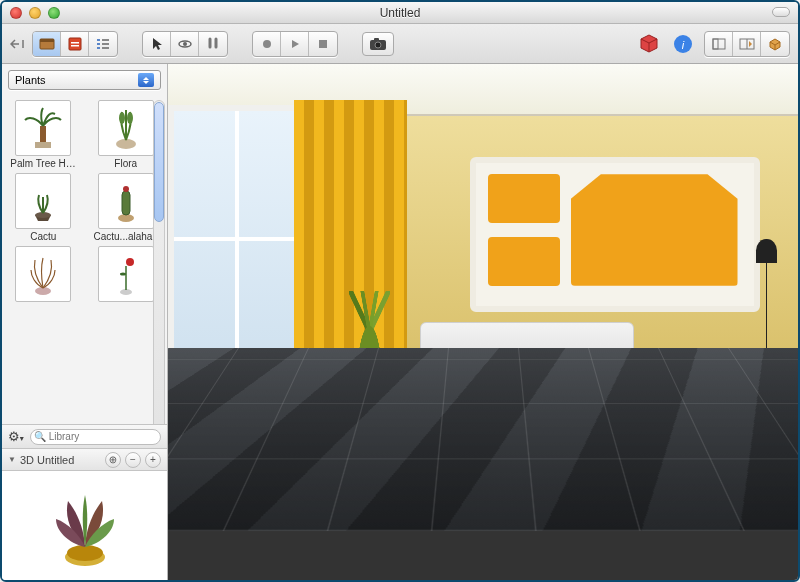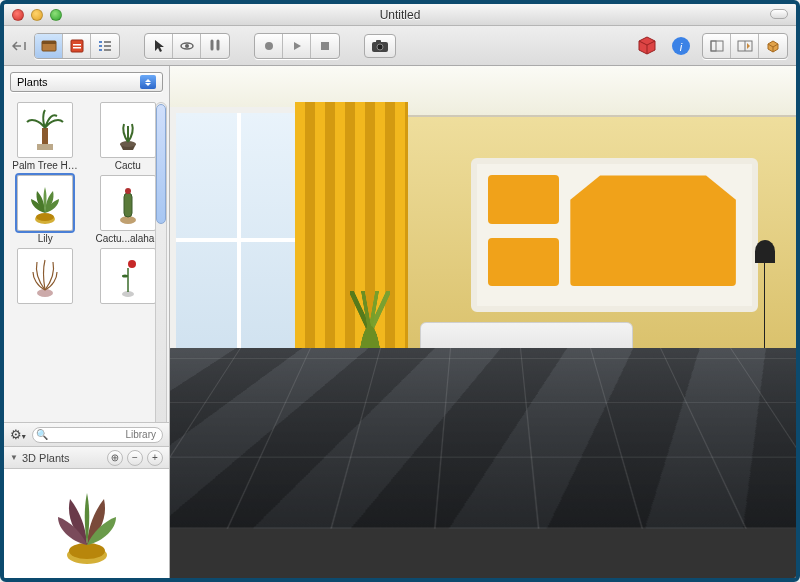--- a/index.html
+++ b/index.html
@@ -1,17 +1,17 @@
 <!DOCTYPE html>
 <html><head>
 <meta charset="utf-8">
 <style>
   * { box-sizing: border-box; margin: 0; padding: 0; font-family: "Lucida Grande", Helvetica, Arial, sans-serif; font-size: 11px; }
   body { background: #fff; }
-  .window { width: 800px; height: 582px; border: 4px solid #0c4a6e; border-radius: 6px; overflow: hidden; background: #ededed; display:flex; flex-direction:column; box-shadow: 0 2px 8px rgba(0,0,0,.2);}
+  .window { width: 800px; height: 582px; border: 2px solid #0c4a6e; border-radius: 6px; overflow: hidden; background: #ededed; display:flex; flex-direction:column; box-shadow: 0 2px 8px rgba(0,0,0,.2);}
   .titlebar { height: 22px; background: linear-gradient(#f7f7f7,#d9d9d9); border-bottom: 1px solid #b5b5b5; display:flex; align-items:center; position:relative; }
   .traffic { display:flex; gap:7px; position:absolute; left:8px; top:5px;}
   .tl { width:12px; height:12px; border-radius:50%; border:1px solid rgba(0,0,0,.2);}
   .tl.r{background:radial-gradient(circle at 40% 35%,#ff7a70,#d0312d);}
   .tl.y{background:radial-gradient(circle at 40% 35%,#ffd36b,#e1a328);}
   .tl.g{background:radial-gradient(circle at 40% 35%,#8fe07a,#2fa52e);}
   .title { margin:0 auto; color:#333; text-shadow:0 1px 0 #fff; font-size:12px;}
   .lozenge { position:absolute; right:8px; top:5px; width:18px; height:10px; border:1px solid #aaa; border-radius:5px; background:linear-gradient(#fff,#ddd);}
   .toolbar { height:40px; background:linear-gradient(#eeeeee,#dcdcdc); border-bottom:1px solid #aaa; display:flex; align-items:center; padding:0 8px; gap:8px;}
   .tgrp { display:flex; border:1px solid #aaa; border-radius:4px; overflow:hidden; background:linear-gradient(#fefefe,#e5e5e5); box-shadow: 0 1px 0 #fff;}
@@ -32,21 +32,21 @@
   .grid { flex:1; overflow:auto; padding:4px 2px; display:grid; grid-template-columns:1fr 1fr; gap:4px 4px; align-content:start; position:relative;}
   .grid .scrollhint{position:absolute; right:2px; top:4px; width:12px; height:350px; background:linear-gradient(#f0f0f0,#e3e3e3); border:1px solid #c9c9c9; border-radius:6px;}
   .grid .scrollthumb{position:absolute; right:3px; top:6px; width:10px; height:120px; background:linear-gradient(#d0dffb,#a7c6f2); border:1px solid #89a8d4; border-radius:5px;}
   .cell { display:flex; flex-direction:column; align-items:center; }
   .thumb { width:56px; height:56px; border:1px solid #bfbfbf; background:#fff; border-radius:2px; display:flex; align-items:center; justify-content:center; overflow:hidden;}
   .cell.sel .thumb { outline:2px solid #4a7fd6; outline-offset:0px;}
   .lbl { margin-top:2px; color:#333; font-size:10px; max-width:66px; text-align:center; white-space:nowrap; overflow:hidden; text-overflow:ellipsis;}
   .libbar { height:24px; border-top:1px solid #c4c4c4; background:linear-gradient(#f7f7f7,#e4e4e4); display:flex; align-items:center; padding:0 6px; gap:6px;}
   .gear { font-size:13px; color:#444;}
   .search { position:relative; flex:1; }
-  .search input{ width:100%; height:16px; border:1px solid #bdbdbd; border-radius:9px; padding:0 6px 0 18px; font-size:10px; color:#888; background:#fff;text-align:right;}
+  .search input{ width:100%; height:16px; border:1px solid #bdbdbd; border-radius:9px; padding:0 6px 0 18px; font-size:10px; color:#888; background:#fff;}
   .search .mag{ position:absolute; left:5px; top:2px; font-size:10px; color:#888;}
   .prevbar { height:22px; border-top:1px solid #c4c4c4; background:linear-gradient(#f7f7f7,#e4e4e4); display:flex; align-items:center; padding:0 6px; gap:4px; color:#444;}
   .prevbar .disc{font-size:8px; color:#666;}
   .zoombtn { width:16px; height:16px; border:1px solid #bbb; border-radius:50%; background:linear-gradient(#fff,#e4e4e4); display:flex; align-items:center; justify-content:center; font-size:10px; color:#555;}
   .preview { flex: 0 0 110px; border-top:1px solid #c4c4c4; background:#fff; display:flex; align-items:center; justify-content:center; }
   .canvas { flex:1; position:relative; overflow:hidden; background:#333;}
   .scene { position:absolute; inset:0;}
   
   .floor{position:absolute; left:0; right:0; bottom:0; top:55%; background:
     linear-gradient(rgba(255,255,255,.08),rgba(0,0,0,.4)),
@@ -247,53 +247,48 @@
           <div class="thumb">
               <svg class="plant-a" viewBox="0 0 40 44">
                 <rect x="17" y="20" width="6" height="18" fill="#8a5a2e"></rect>
                 <rect x="12" y="36" width="16" height="6" fill="#bca98a"></rect>
                 <path d="M20 20C14 12 6 10 2 14 M20 20C26 12 34 10 38 14 M20 20C16 8 20 2 20 2 M20 20C24 8 28 6 32 8" stroke="#3a6b2a" stroke-width="2" fill="none"></path>
               </svg>
             </div>
           <div class="lbl">Palm Tree High</div>
         </div>
 
+        <div class="cell">
+          <div class="thumb">
+              <svg class="plant-a" viewBox="0 0 40 44">
+                <ellipse cx="20" cy="38" rx="10" ry="5" fill="#c9b79a"></ellipse>
+                <path d="M20 34C16 24 14 14 16 6M20 34C24 24 26 14 24 6M20 34C20 22 20 12 20 4" stroke="#4a7a2a" stroke-width="2" fill="none"></path>
+                <ellipse cx="16" cy="12" rx="3" ry="6" fill="#5a8a3a"></ellipse>
+                <ellipse cx="24" cy="12" rx="3" ry="6" fill="#5a8a3a"></ellipse>
+              </svg>
+            </div>
+          <div class="lbl">Flora</div>
+        </div>
 
 
         <div class="cell">
           <div class="thumb">
               <svg class="plant-a" viewBox="0 0 40 44">
                 <path d="M12 36h16l-3 6H15z" fill="#5a4a3a"></path>
                 <ellipse cx="20" cy="36" rx="8" ry="3" fill="#6a5a4a"></ellipse>
                 <g stroke="#3e6b2b" stroke-width="2" fill="none">
                   <path d="M20 34C16 28 14 22 16 16"></path>
                   <path d="M20 34C24 28 26 22 24 16"></path>
                   <path d="M20 34v-16"></path>
                 </g>
               </svg>
             </div>
           <div class="lbl">Cactu</div>
         </div>
 
-        <div class="cell sel">
-          <div class="thumb">
-              <svg class="plant-a" viewBox="0 0 40 44">
-                <ellipse cx="20" cy="38" rx="10" ry="5" fill="#d4af37"></ellipse>
-                <ellipse cx="20" cy="36" rx="9" ry="4" fill="#b8860b"></ellipse>
-                <g>
-                  <path d="M20 32C14 26 10 18 12 10C16 14 20 22 20 32" fill="#4a7a2a"></path>
-                  <path d="M20 32C26 26 30 18 28 10C24 14 20 22 20 32" fill="#5a8a3a"></path>
-                  <path d="M20 32C18 22 18 12 20 6C22 12 22 22 20 32" fill="#6a9a4a"></path>
-                  <path d="M20 32C12 30 6 24 6 18C12 20 18 26 20 32" fill="#4a7a2a"></path>
-                  <path d="M20 32C28 30 34 24 34 18C28 20 22 26 20 32" fill="#5a8a3a"></path>
-                </g>
-              </svg>
-            </div>
-          <div class="lbl">Lily</div>
-        </div>
 
         <div class="cell">
           <div class="thumb">
               <svg class="plant-a" viewBox="0 0 40 44">
                 <ellipse cx="20" cy="39" rx="8" ry="4" fill="#c0a070"></ellipse>
                 <rect x="16" y="12" width="8" height="24" rx="4" fill="#5a7a3a"></rect>
                 <rect x="16" y="12" width="8" height="24" rx="4" fill="none" stroke="#3a5a2a"></rect>
                 <circle cx="20" cy="10" r="3" fill="#b03030"></circle>
               </svg>
             </div>
@@ -332,21 +327,21 @@
       <div class="libbar">
         <span class="gear">⚙<span style="font-size:8px;">▾</span></span>
         <div class="search">
           <span class="mag">🔍</span>
           <input type="text" placeholder="Library" style="">
         </div>
       </div>
 
       <div class="prevbar">
         <span class="disc">▼</span>
-        <span>3D Plants</span>
+        <span>3D Untitled</span>
         <span style="flex:1"></span>
         <span class="zoombtn">⊕</span>
         <span class="zoombtn">−</span>
         <span class="zoombtn">+</span>
       </div>
 
       <div class="preview">
         <svg class="miniplant" viewBox="0 0 90 90">
           <ellipse cx="45" cy="76" rx="20" ry="9" fill="#d4af37"></ellipse>
           <ellipse cx="45" cy="72" rx="18" ry="8" fill="#b8860b"></ellipse>

